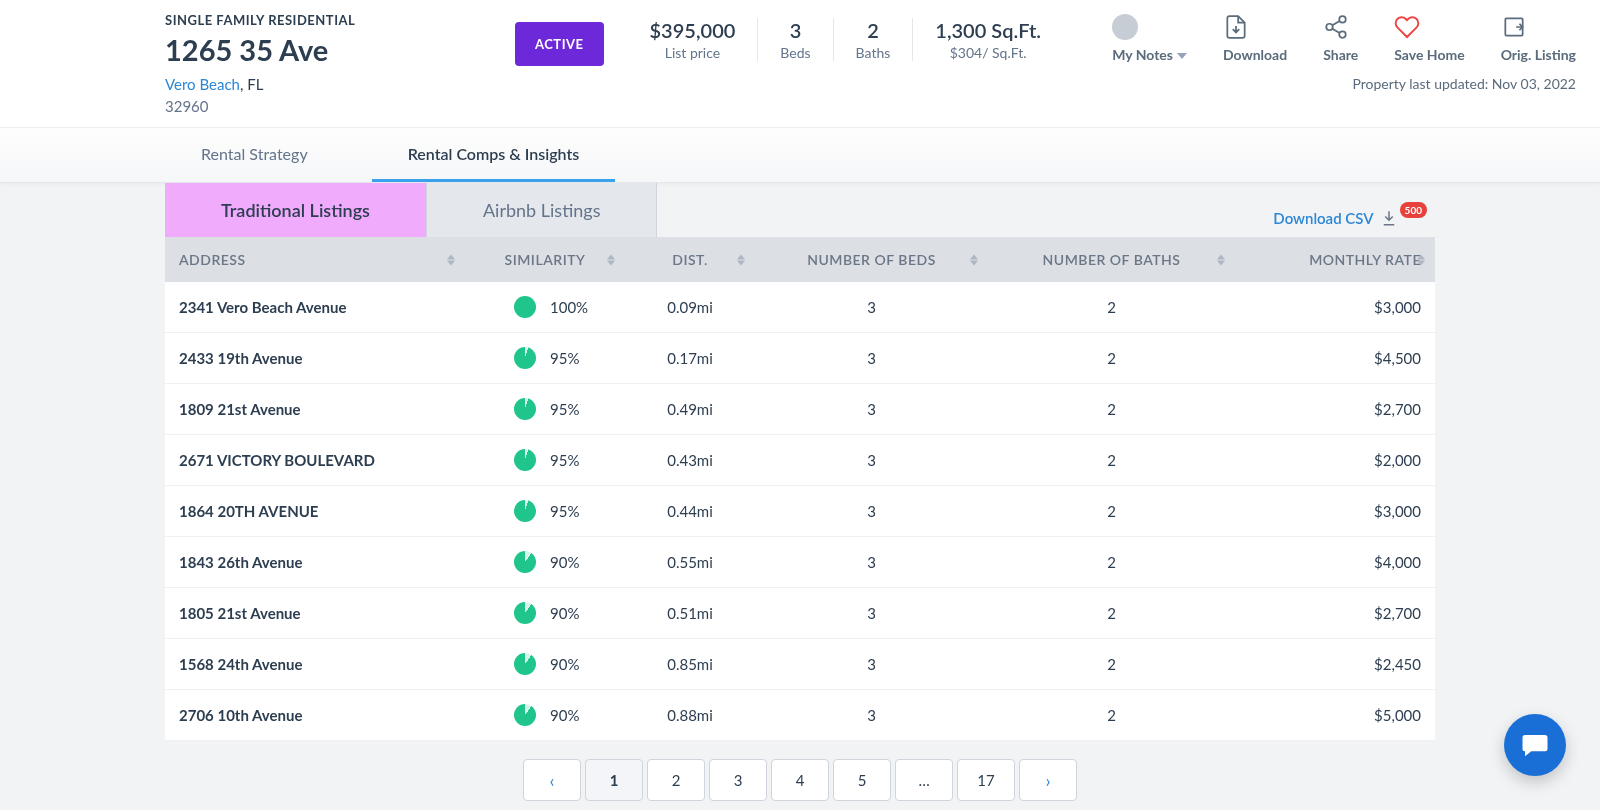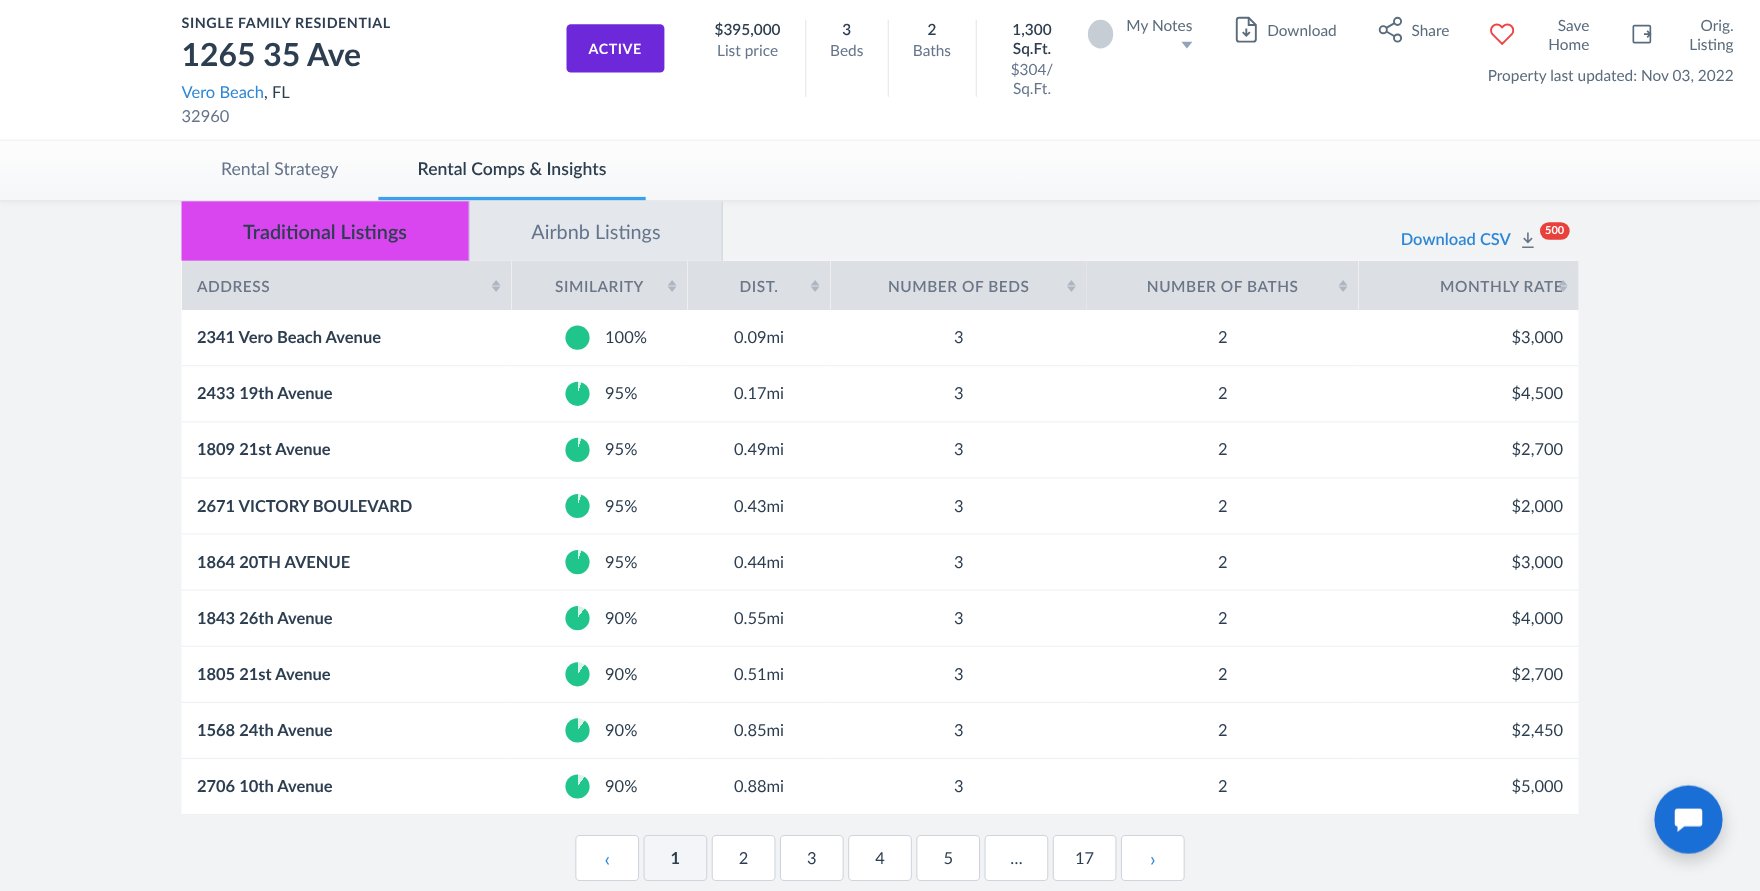--- a/index.html
+++ b/index.html
@@ -11,40 +11,40 @@
   .prop-addr { font-size: 29px; font-weight: 700; color: #2d3e50; margin-top: 4px; }
   .prop-city { font-size: 15px; margin-top: 8px; }
   .prop-city a { color: #2c87d6; text-decoration: none; }
   .prop-zip { font-size: 15px; color: #64748b; margin-top: 4px; }
 
   .status-badge { background: #6d28d9; color: #fff; font-weight: 700; font-size: 13px; padding: 14px 20px; border-radius: 4px; margin-right: 24px; margin-top: 10px; align-self: flex-start; letter-spacing: .5px; }
 
   .stats { display: flex; margin-top: 6px; }
   .stat { text-align: center; padding: 0 22px; border-left: 1px solid #e4e7ec; }
   .stat:first-child { border-left: none; }
-  .stat .v { font-size: 14px; font-weight: 600; color: #2d3e50; }
+  .stat .v { font-size: 20px; font-weight: 600; color: #2d3e50; }
   .stat .l { font-size: 14px; color: #64748b; margin-top: 2px; }
 
   .actions-wrap { margin-left: auto; text-align: right; margin-top: 2px; }
   .actions { display: flex; gap: 36px; align-items: flex-start; justify-content: flex-end; }
-  .action { display: flex; flex-direction: row; align-items: center; gap: 6px; color: #5a6b7c; cursor: pointer; font-size: 14px; }
+  .action { display: flex; flex-direction: column; align-items: flex-start; gap: 6px; color: #5a6b7c; cursor: pointer; font-size: 14px; font-weight: bold; }
   .action svg, .action .av { width: 26px; height: 26px; }
   .av { border-radius: 50%; background: #c7cdd4; }
   .chev { width: 0; height: 0; border-left: 5px solid transparent; border-right: 5px solid transparent; border-top: 6px solid #94a3b8; display: inline-block; margin-left: 4px; vertical-align: middle; }
   .last-updated { color: #5a6b7c; font-size: 14px; margin-top: 12px; }
 
-  .tabs-bar { background: linear-gradient(#fdfdfd,#f6f7f9); border-bottom: 1px solid #e4e7ec; padding: 0 165px; display: flex; box-shadow: 0 2px 4px rgba(0,0,0,.03); }
+  .tabs-bar { background: linear-gradient(#fdfdfd,#f6f7f9); border-bottom: 1px solid #e4e7ec; padding: 0 165px; display: flex; box-shadow: 0 2px 4px rgba(0,0,0,.03); gap: 28px; }
   .tab { padding: 16px 36px; font-size: 16px; color: #64748b; cursor: pointer; }
   .tab.active { color: #2d3e50; font-weight: 600; border-bottom: 3px solid #3aa2ec; }
 
   .content { padding: 0 165px 40px; }
   .listings-head { display: flex; align-items: center; }
   .sub-tabs { display: flex; flex: 1; }
   .sub-tab { padding: 16px 56px; font-size: 18px; color: #64748b; cursor: pointer; background: #e4e7ec; border-right: 1px solid #d0d5dd; }
-  .sub-tab.active { background: #d946ef; color: #2d3e50; font-weight: 600; }
+  .sub-tab.active { background: #f0abfc; color: #2d3e50; font-weight: 600; }
   .dl-csv { color: #2c87d6; font-weight: 600; font-size: 15px; display: flex; align-items: center; gap: 6px; cursor: pointer; padding-right: 4px; margin-top: 16px; }
   .dl-csv .badge500 { background: #e8413c; color: #fff; font-size: 10px; font-weight: 700; border-radius: 999px; padding: 2px 5px; position: relative; top: -8px; left: -4px; }
 
   table { width: 100%; border-collapse: collapse; background: #fff; }
   thead { background: #dcdfe4; }
   th { text-align: left; font-size: 14px; font-weight: 600; color: #6b7686; padding: 14px 14px; letter-spacing: .5px; position: relative; }
   th.center { text-align: center; }
   th.right { text-align: right; }
   .sort { display: inline-flex; flex-direction: column; gap: 0; vertical-align: middle; margin-left: 6px; }
   .sort span { width: 0; height: 0; border-left: 4px solid transparent; border-right: 4px solid transparent; }

